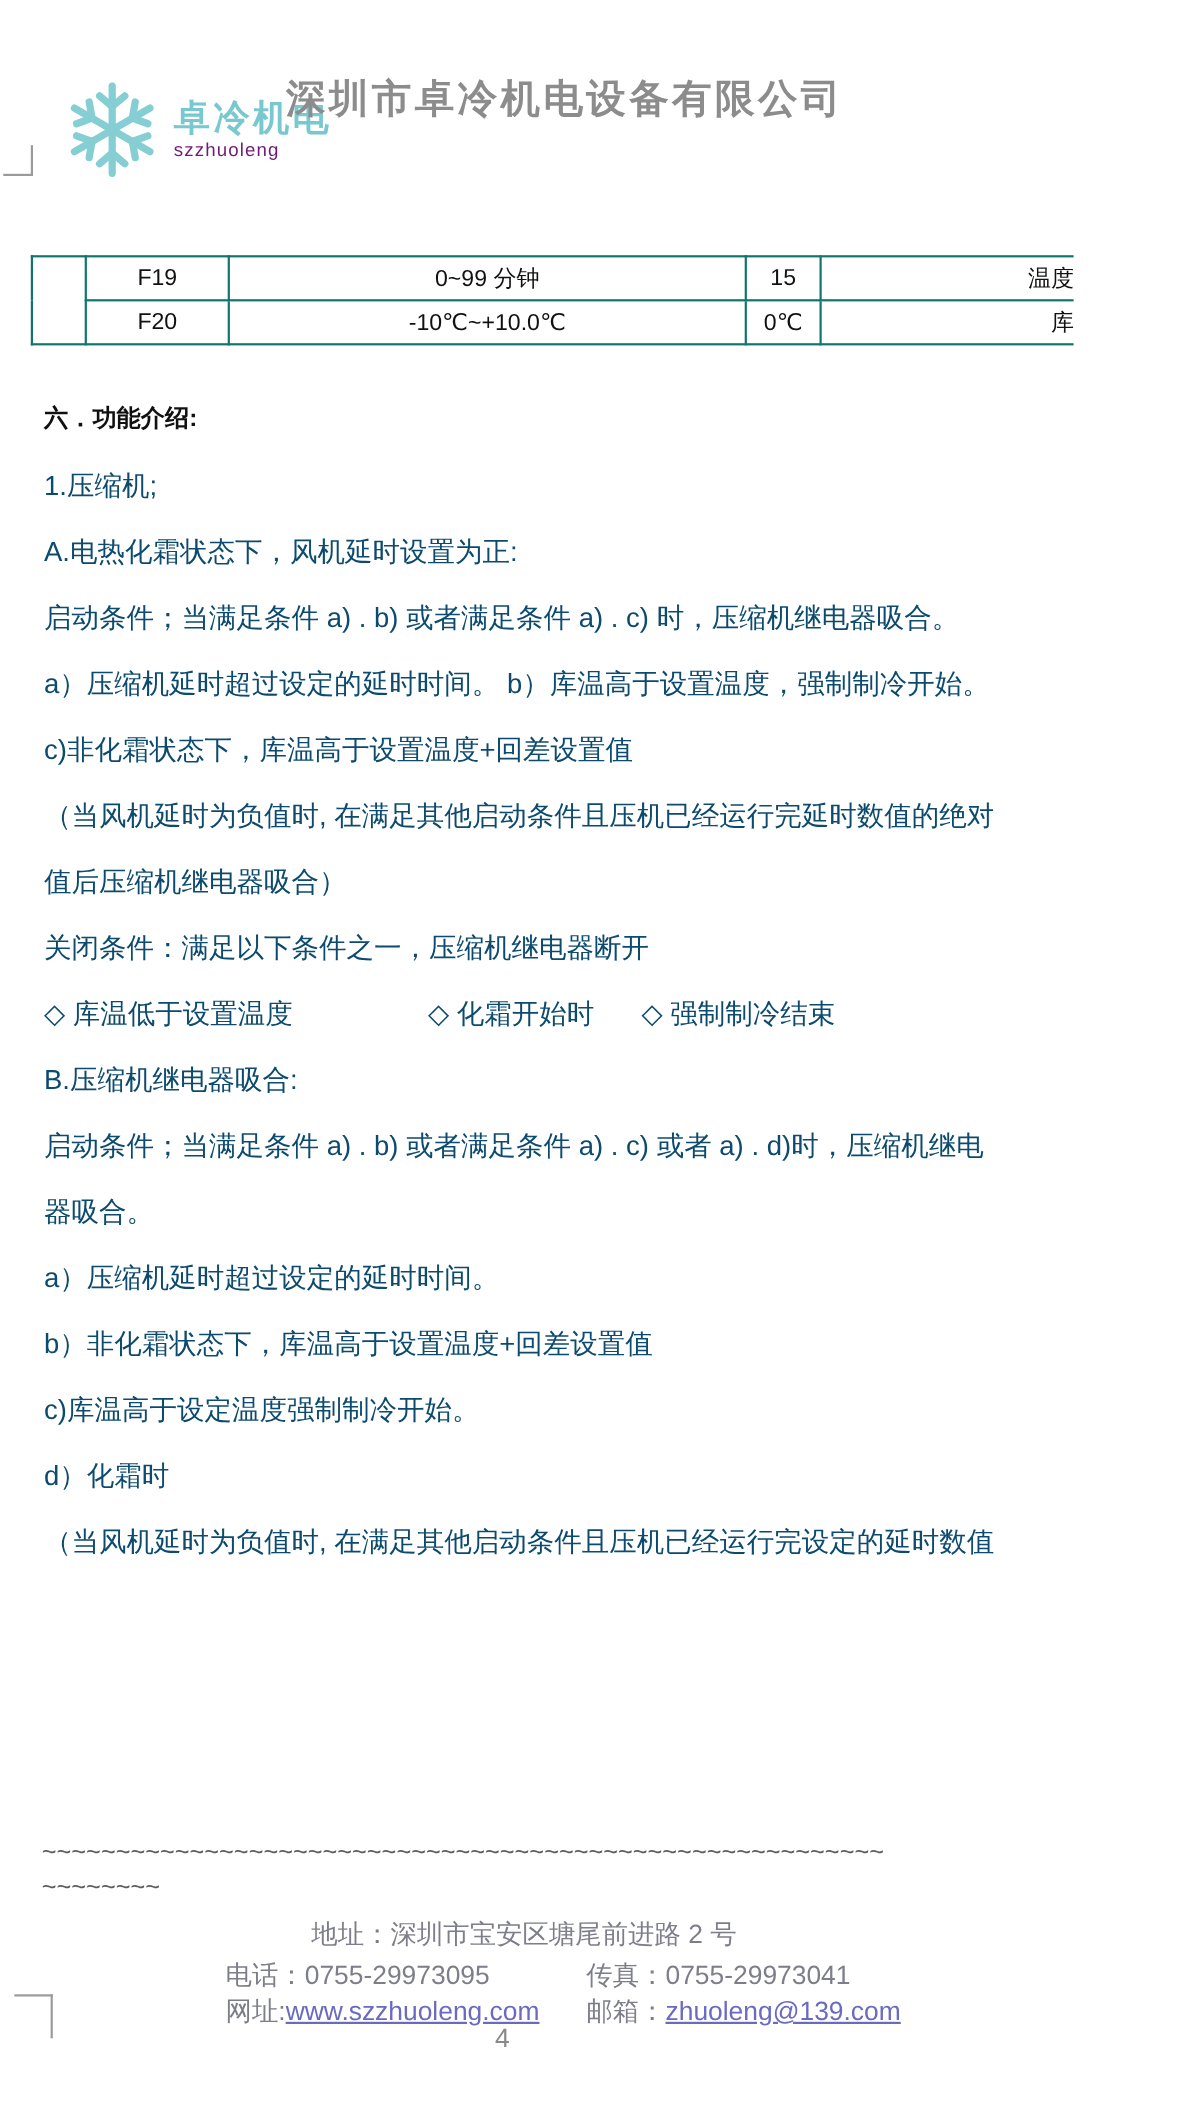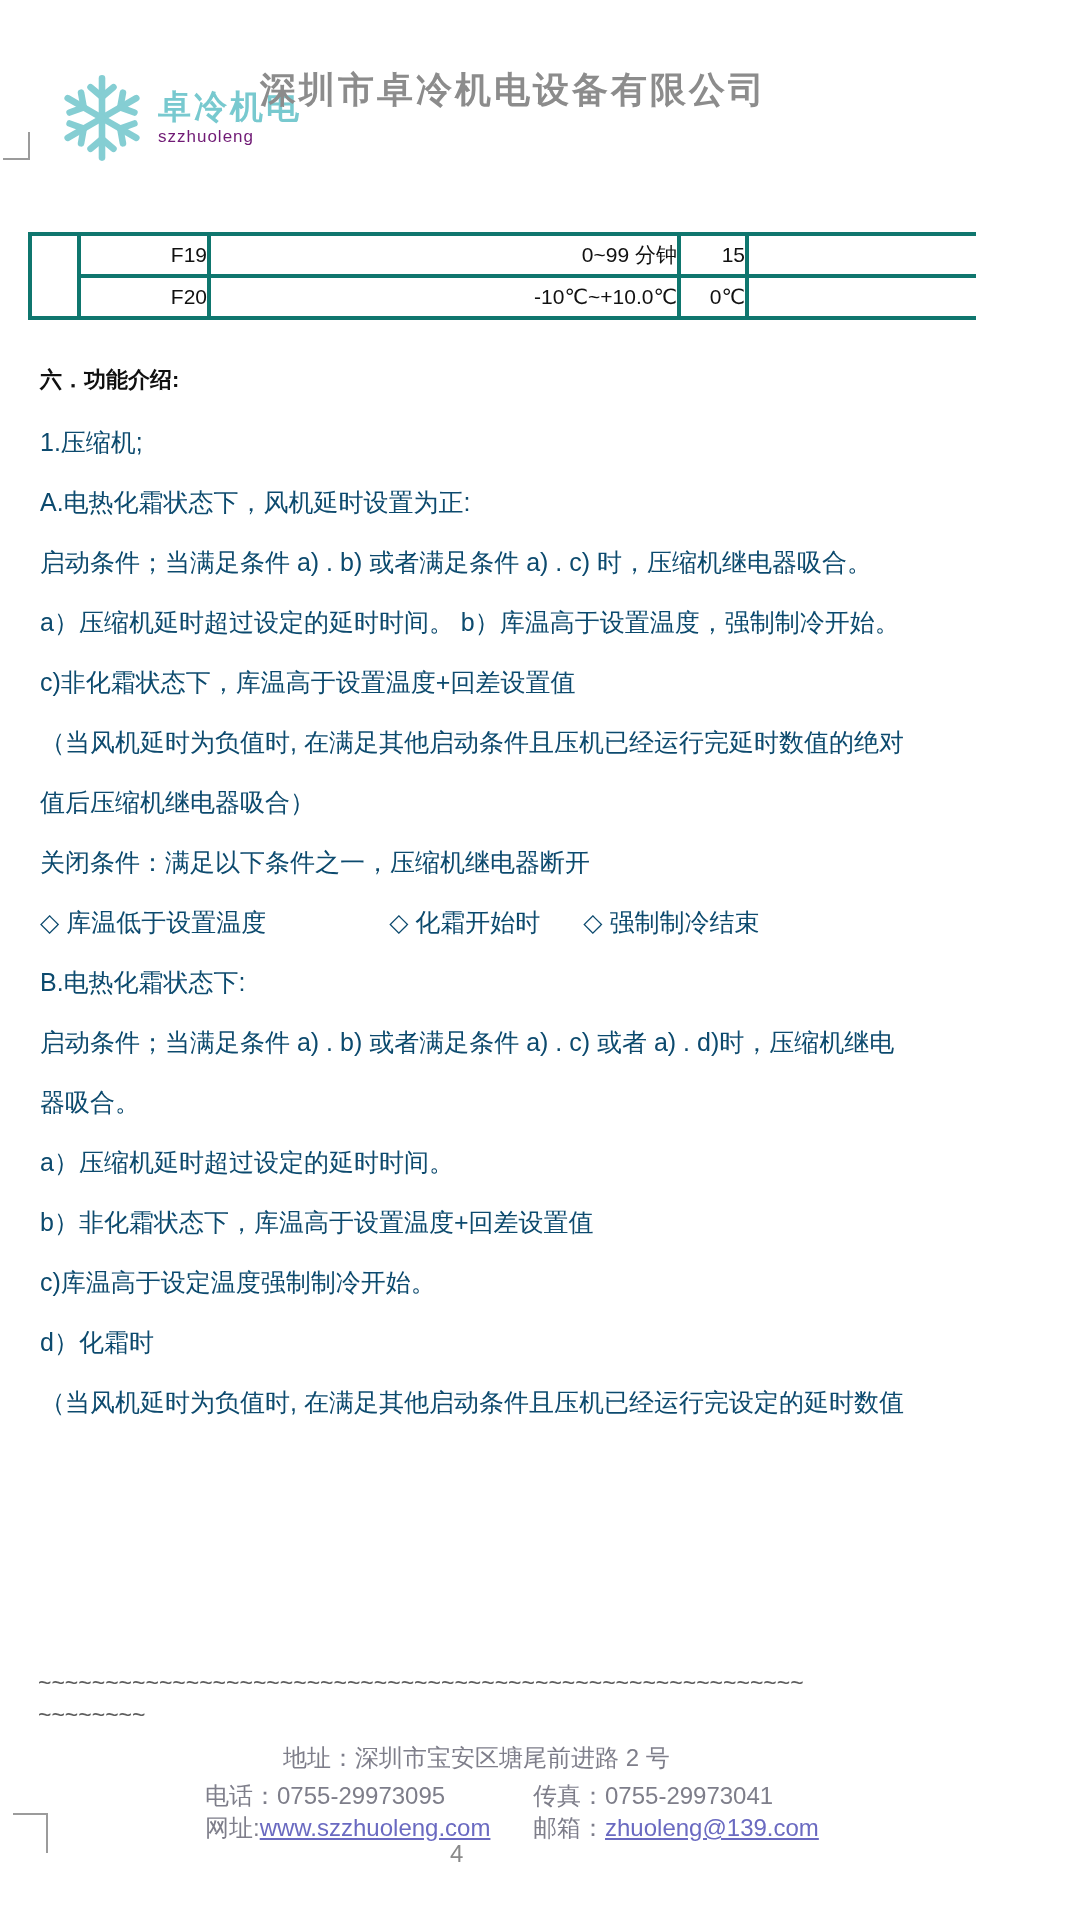--- a/index.html
+++ b/index.html
@@ -21,21 +21,21 @@
   .logo-text { margin-left:12px; display:flex; flex-direction:column; align-items:flex-start; }
   .logo-cn { font-size:33px; font-weight:bold; color:#78c9cf; letter-spacing:3px; line-height:36px; }
   .logo-en { font-size:17px; color:#701a75; letter-spacing:1px; line-height:22px; margin-top:1px; }
   .company-title {
     position:absolute; left:260px; top:66px; font-size:36px; font-weight:bold;
     color:#8c8c8c; letter-spacing:3px; white-space:nowrap;
   }
 
   
   .spec-table { position:absolute; left:28px; top:232px; width:1220px; border-collapse:collapse; table-layout:fixed; }
-  .spec-table td { border:4px solid #0f766e; height:38px; text-align:right; vertical-align:middle; font-size:21px; padding:0; color:#111;margin-left:12px; }
+  .spec-table td { border:2px solid #0f766e; height:38px; text-align:center; vertical-align:middle; font-size:21px; padding:0; color:#111;margin-left:12px; }
 
   
   .content { position:absolute; left:40px; top:348px; }
   .section-title { margin:0; font-size:22px; font-weight:bold; color:#101010; line-height:64px; }
   .body-line { margin:0; font-size:25px; line-height:60px; white-space:nowrap; color:#0c4a6e; }
   .diamond-line .d1 { margin-right:116px; }
   .diamond-line .d2 { margin-right:36px; }
 
   
   .sep { position:absolute; left:38px; color:#5e5e5e; font-size:23px; line-height:30px; white-space:nowrap; }
@@ -140,21 +140,21 @@
     <p class="body-line">（当风机延时为负值时, 在满足其他启动条件且压机已经运行完延时数值的绝对</p>
     <p class="body-line">值后压缩机继电器吸合）</p>
     <p class="body-line">关闭条件：满足以下条件之一，压缩机继电器断开</p>
 
     <p class="body-line diamond-line">
       <span class="d1">◇ 库温低于设置温度</span>
       <span class="d2">◇ 化霜开始时</span>
       <span class="d3">◇ 强制制冷结束</span>
     </p>
 
-    <p class="body-line">B.电热化霜状态下:</p>
+    <p class="body-line">B.压缩机继电器吸合:</p>
     <p class="body-line">启动条件；当满足条件 a) . b) 或者满足条件 a) . c) 或者 a) . d)时，压缩机继电</p>
     <p class="body-line">器吸合。</p>
     <p class="body-line">a）压缩机延时超过设定的延时时间。</p>
     <p class="body-line">b）非化霜状态下，库温高于设置温度+回差设置值</p>
     <p class="body-line">c)库温高于设定温度强制制冷开始。</p>
     <p class="body-line">d）化霜时</p>
     <p class="body-line">（当风机延时为负值时, 在满足其他启动条件且压机已经运行完设定的延时数值</p>
   </div>
 
   <div class="sep line1">~~~~~~~~~~~~~~~~~~~~~~~~~~~~~~~~~~~~~~~~~~~~~~~~~~~~~~~~~</div>

